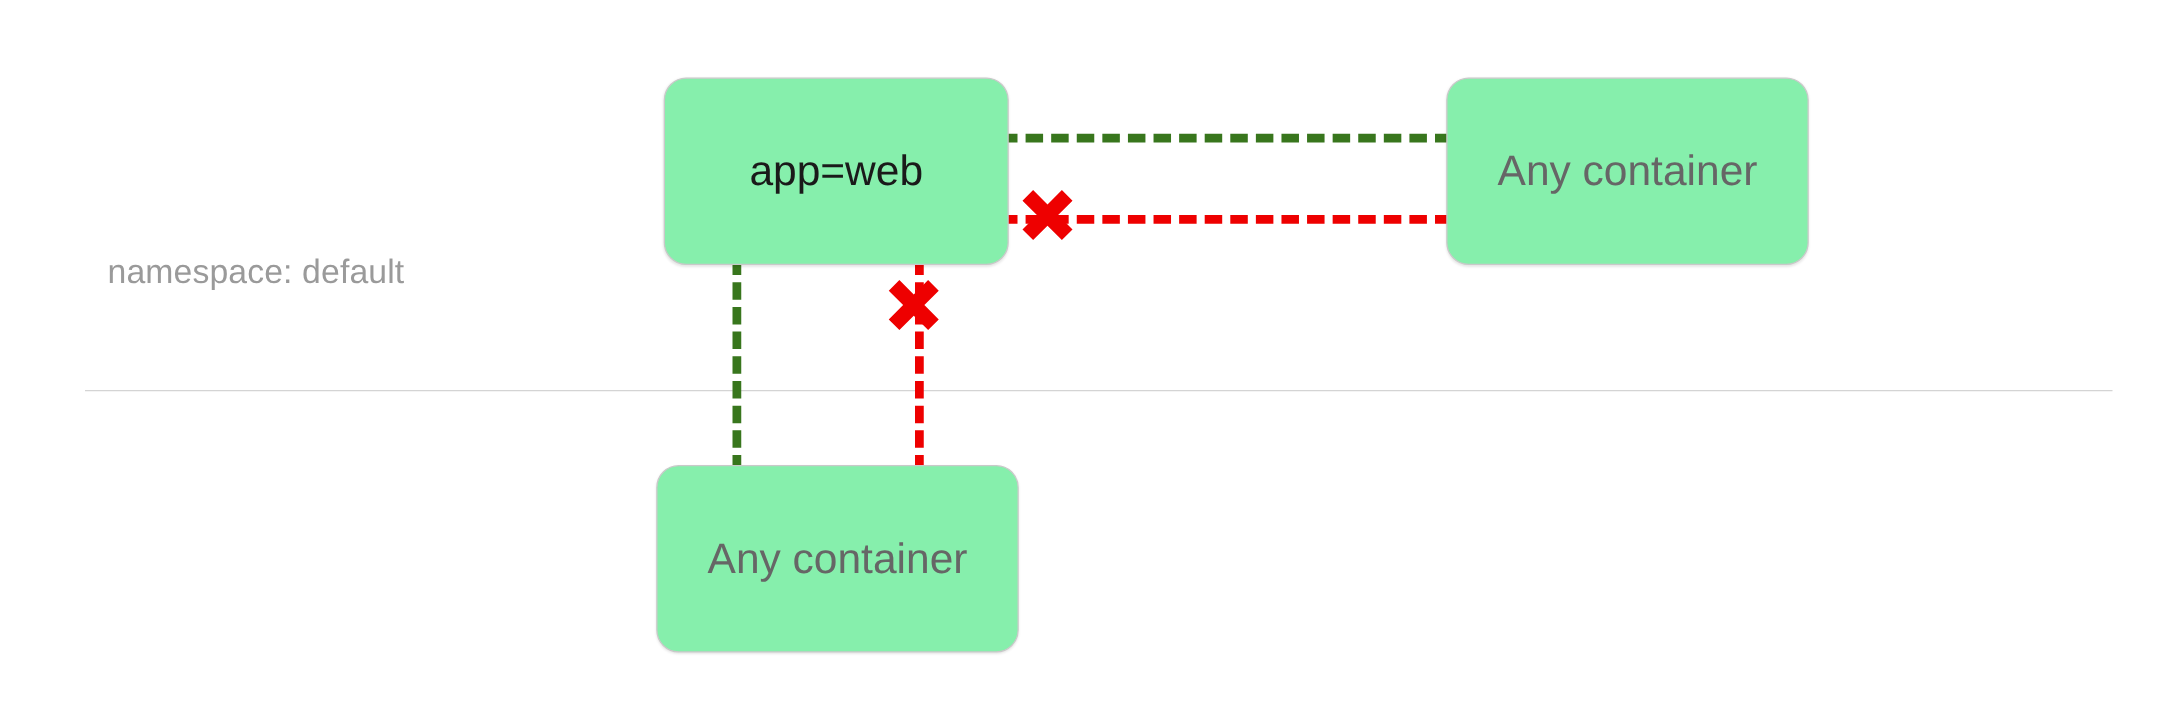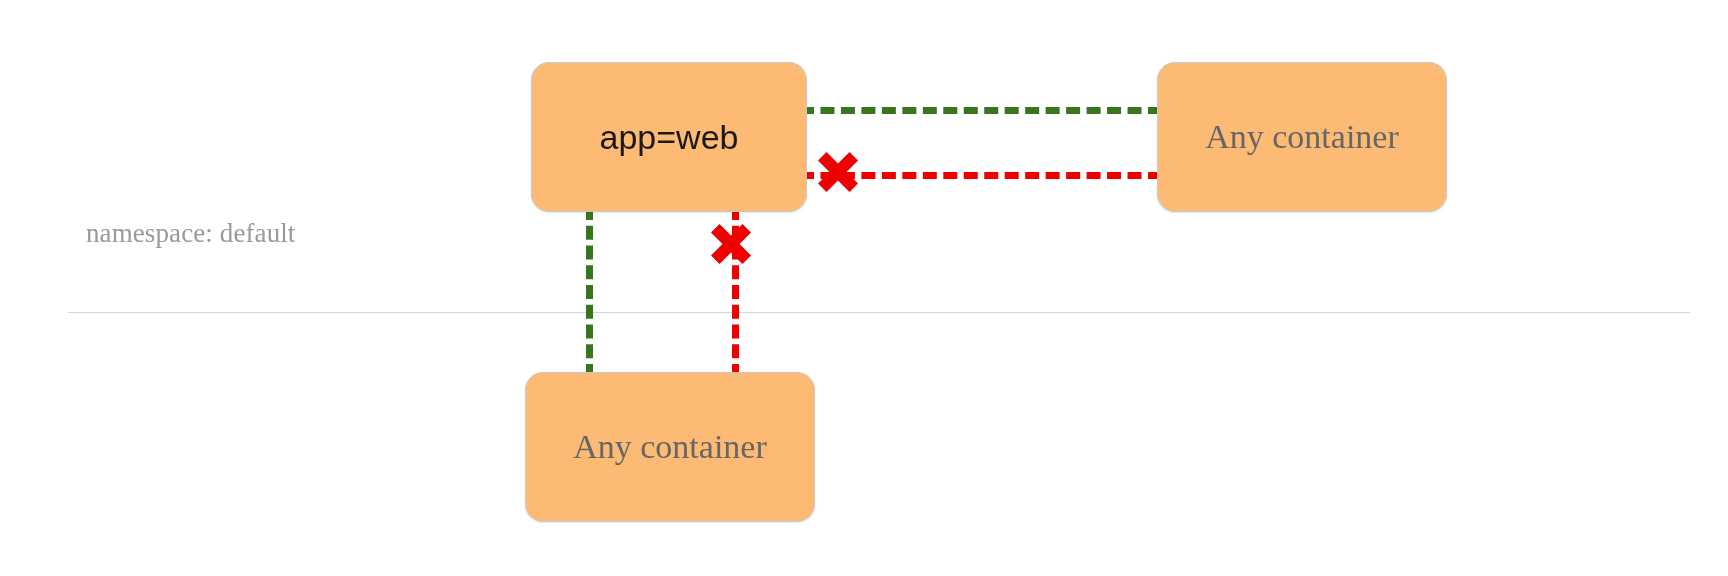--- a/index.html
+++ b/index.html
@@ -32,36 +32,36 @@
     font-size: 27px;
     line-height: 1;
     white-space: nowrap;
     letter-spacing: 0.1px;
   }
 
   
   .node {
     position: absolute;
     box-sizing: border-box;
-    background: #fdba74;
+    background: #86efac;
     border: 1px solid #c9c9c9;
     border-radius: 18px;
     display: flex;
     align-items: center;
     justify-content: center;
     box-shadow: 0 1px 2px rgba(0,0,0,0.10);
     text-align: right;
   }
   .node-label {
     font-size: 34px;
     line-height: 1;
     white-space: nowrap;
   }
   .node-label.dark  { color: #1a1a1a; }
-  .node-label.muted { color: #666666; font-family: Liberation Serif, serif; }
+  .node-label.muted { color: #666666; }
 
   
   .edge {
     position: absolute;
   }
   .edge.h {
     height: 0;
     border-top-width: 7px;
     border-top-style: dashed;
   }
@@ -81,21 +81,21 @@
     display: block;
   }
 </style>
 </head>
 <body>
 
 <div id="canvas">
 
   <div class="ns-divider" style="left:68px; top:312px; width:1622px;"></div>
 
-  <div class="ns-label" style="left:86px; top:220px;font-family:Liberation Serif, serif;">namespace: default</div>
+  <div class="ns-label" style="left:86px; top:204px;">namespace: default</div>
 
 
   <div class="edge h allow" style="left:800px; top:107px; width:362px;"></div>
 
   <div class="edge h deny" style="left:800px; top:172px; width:362px;"></div>
 
   <div class="edge v allow" style="left:586px; top:206px; height:172px;"></div>
 
   <div class="edge v deny" style="left:732px; top:206px; height:172px;"></div>
 

